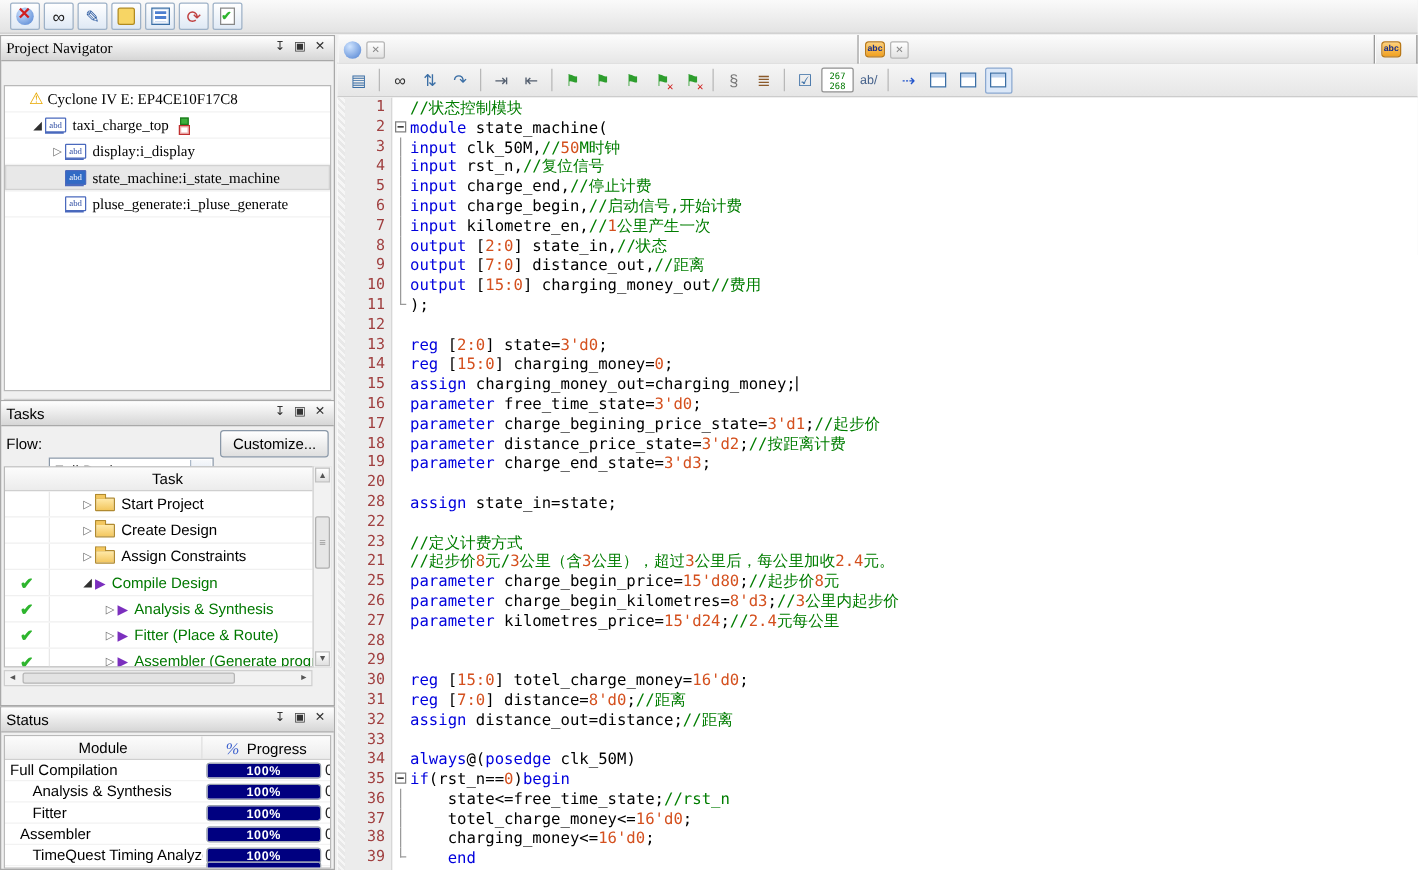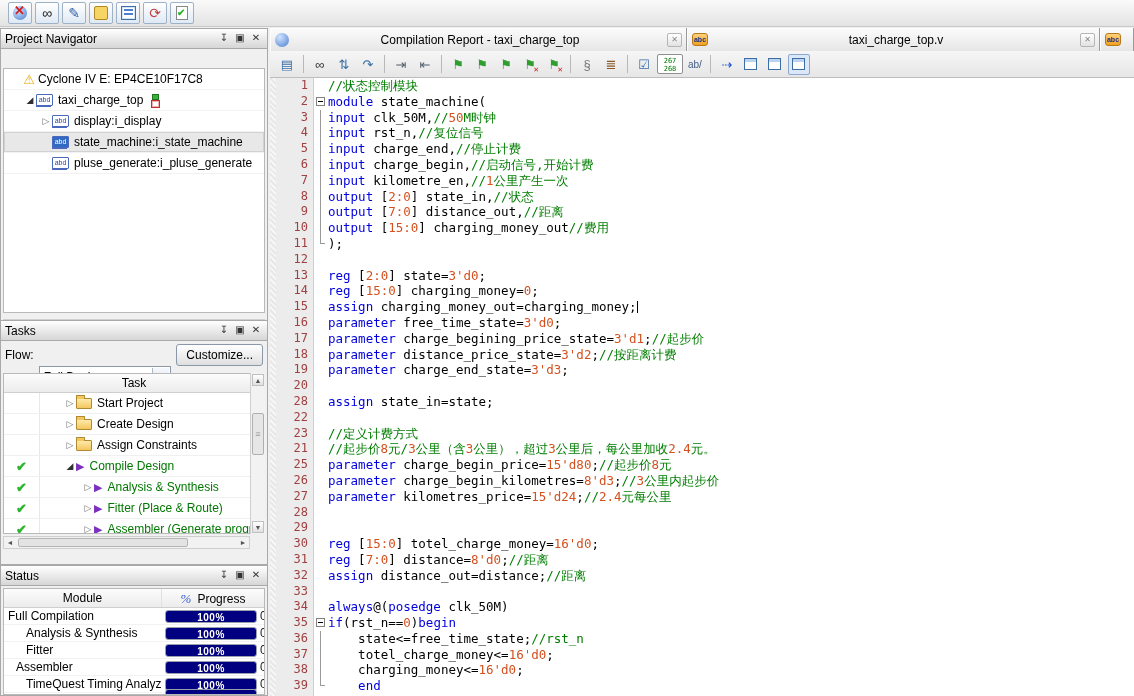--- a/index.html
+++ b/index.html
@@ -28,21 +28,21 @@
 
   
   .panel { position:absolute; left:0; width:268px; border:1px solid #a9a9a9; background:#f0f0f0; }
   .panel-title { height:20px; background:linear-gradient(#ffffff,#d6d6d6);
     border-bottom:1px solid #a9a9a9; display:flex; align-items:center; padding:0 4px; }
   .panel-title .t { flex:1; font-size:12px; }
   .tbtn { width:14px; height:13px; font-size:10px; line-height:12px; text-align:center;
     color:#333; margin-left:2px; }
 
   
-  #pn { top:28px; height:336px; }
+  #pn { top:28px; height:336px;font-family:Liberation Serif, serif; }
   #pn-head { height:18px; background:linear-gradient(#fcfcfc,#ececec);
     border-bottom:1px solid #cfcfcf; text-align:right; padding:2px 2px 0 0;
     overflow:hidden; color:#222; }
   #pn-tree { position:absolute; left:2px; right:2px; top:39px; bottom:50px;
     background:#fff; border:1px solid #b9b9b9; overflow:hidden; }
   .tree-row { height:21px; display:flex; align-items:center;
     border-bottom:1px solid #f2f2f2; white-space:nowrap; }
   .tree-row.sel { background:#e8e8e8; box-shadow:inset 0 0 0 1px #d2d2d2; }
   .tw { display:inline-block; text-align:center; }
   .exp { width:12px; color:#707070; font-size:9px; }
@@ -406,26 +406,24 @@
           <span class="st-extra"></span>
         </div>
       </div>
   </div>
 </div>
 
 <div id="editor">
   <div id="ed-tabs">
       <div class="ed-tab" style="width: 417px;">
         <span class="repico"></span>
-        <span class="title">Compilation Report - taxi_charge_top</span>
         <span class="ed-close">✕</span>
       </div>
       <div class="ed-tab" style="width: 413px;">
         <span class="abcico">abc</span>
-        <span class="title">taxi_charge_top.v</span>
         <span class="ed-close">✕</span>
       </div>
       <div class="ed-tab" style="width: 34px;">
         <span class="abcico">abc</span>
         <span class="title"></span>
       </div>
     </div>
   <div id="ed-toolbar">
       <span class="etb" style="color: rgb(58, 110, 165);">▤</span>
       <span class="etbsep"></span>

